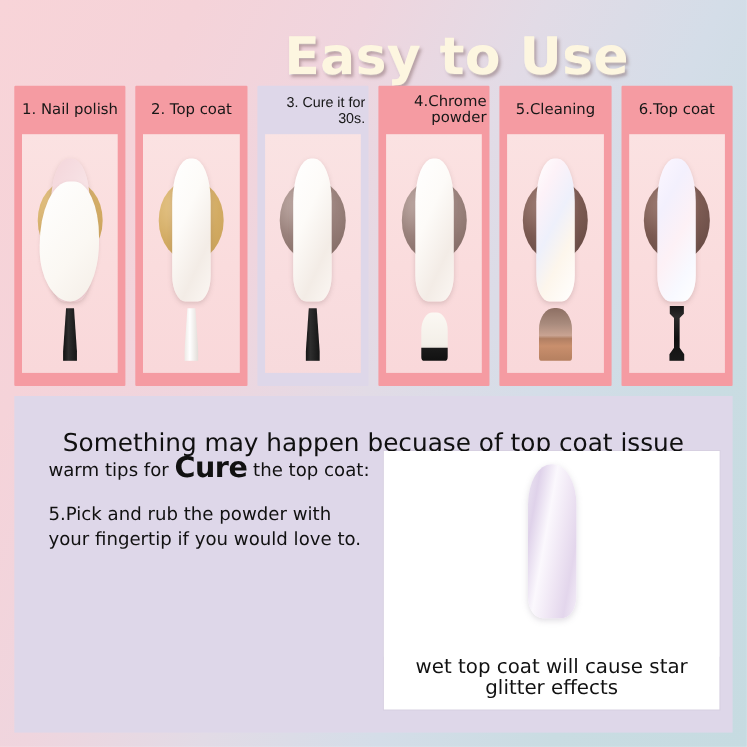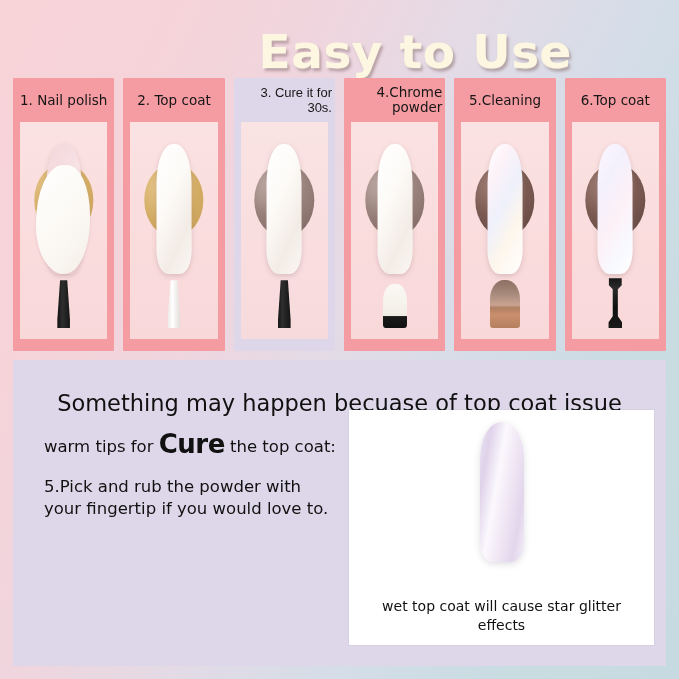--- a/index.html
+++ b/index.html
@@ -136,21 +136,21 @@
   .panel-heading{
     position:absolute;left:0;top:8px;width:653px;
     text-align:center;
     font-size:22.5px;
     color:#101010;
     font-family:"DejaVu Sans","Liberation Sans",sans-serif;
     white-space:nowrap;
     margin-top:22px;
   }
   .tips{
-    position:absolute;left:31px;top:73px;width:296px;
+    position:absolute;left:31px;top:55px;width:296px;
     font-size:16.5px;
     line-height:22.5px;
     color:#111;
     font-family:"DejaVu Sans","Liberation Sans",sans-serif;
   }
   .tips p{margin:0 0 17px 0;}
   .cure-word{
     font-size:26px;font-weight:700;letter-spacing:-.5px;
     vertical-align:-1px;
   }
@@ -181,21 +181,21 @@
     background:linear-gradient(100deg,#ece6f2 0%,#dfd2ea 18%,#fbf8fd 40%,#efe6f4 62%,#e3d6ec 82%,#f4eef8 100%);
   }
   .card-nail.dried{
     background:linear-gradient(100deg,#f2eff3 0%,#e9e4ec 20%,#fdfcfe 44%,#efe9f1 66%,#e6dfe9 86%,#f6f3f8 100%);
   }
   .card-caption{
     width:100%;
     padding:0 8px 10px 8px;
     box-sizing:border-box;
     text-align:center;
-    font-size:14px;
+    font-size:18px;
     line-height:19px;
     color:#111;
     font-family:"DejaVu Sans","Liberation Sans",sans-serif;
   }
 </style>
 </head>
 <body>
 
 <div id="page">
 

